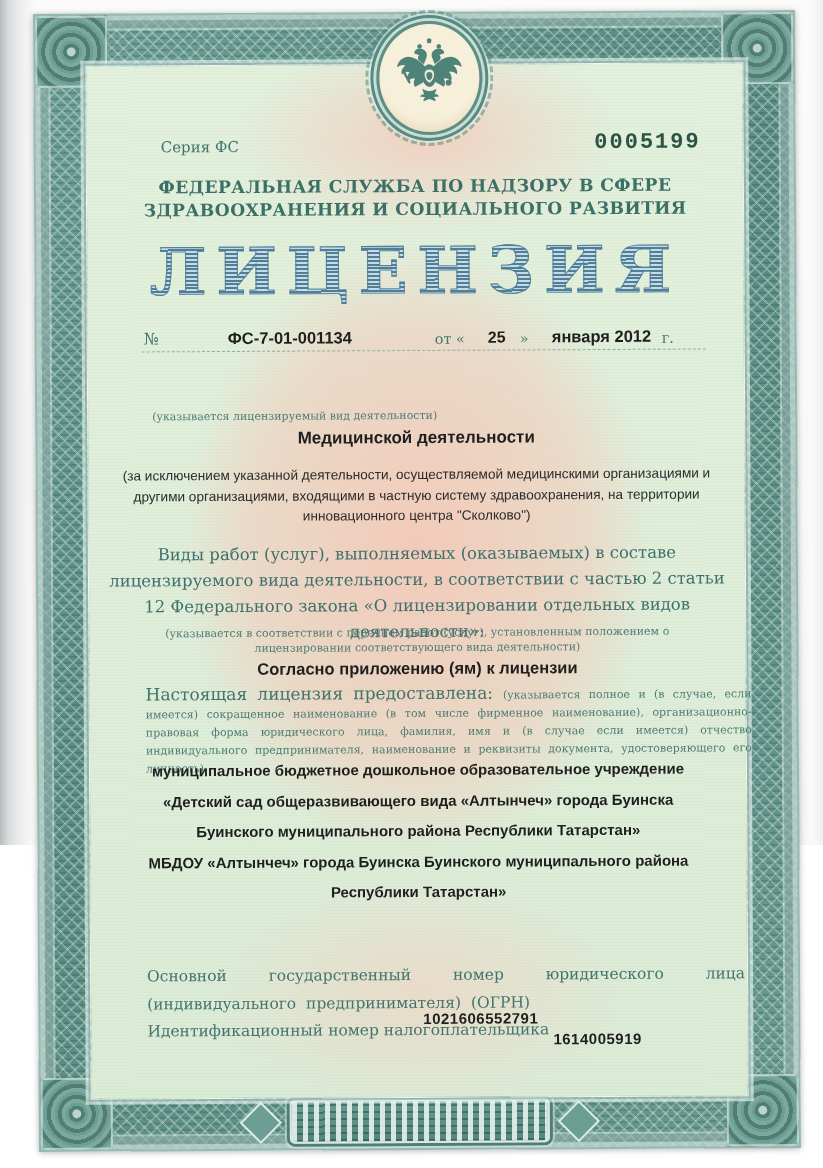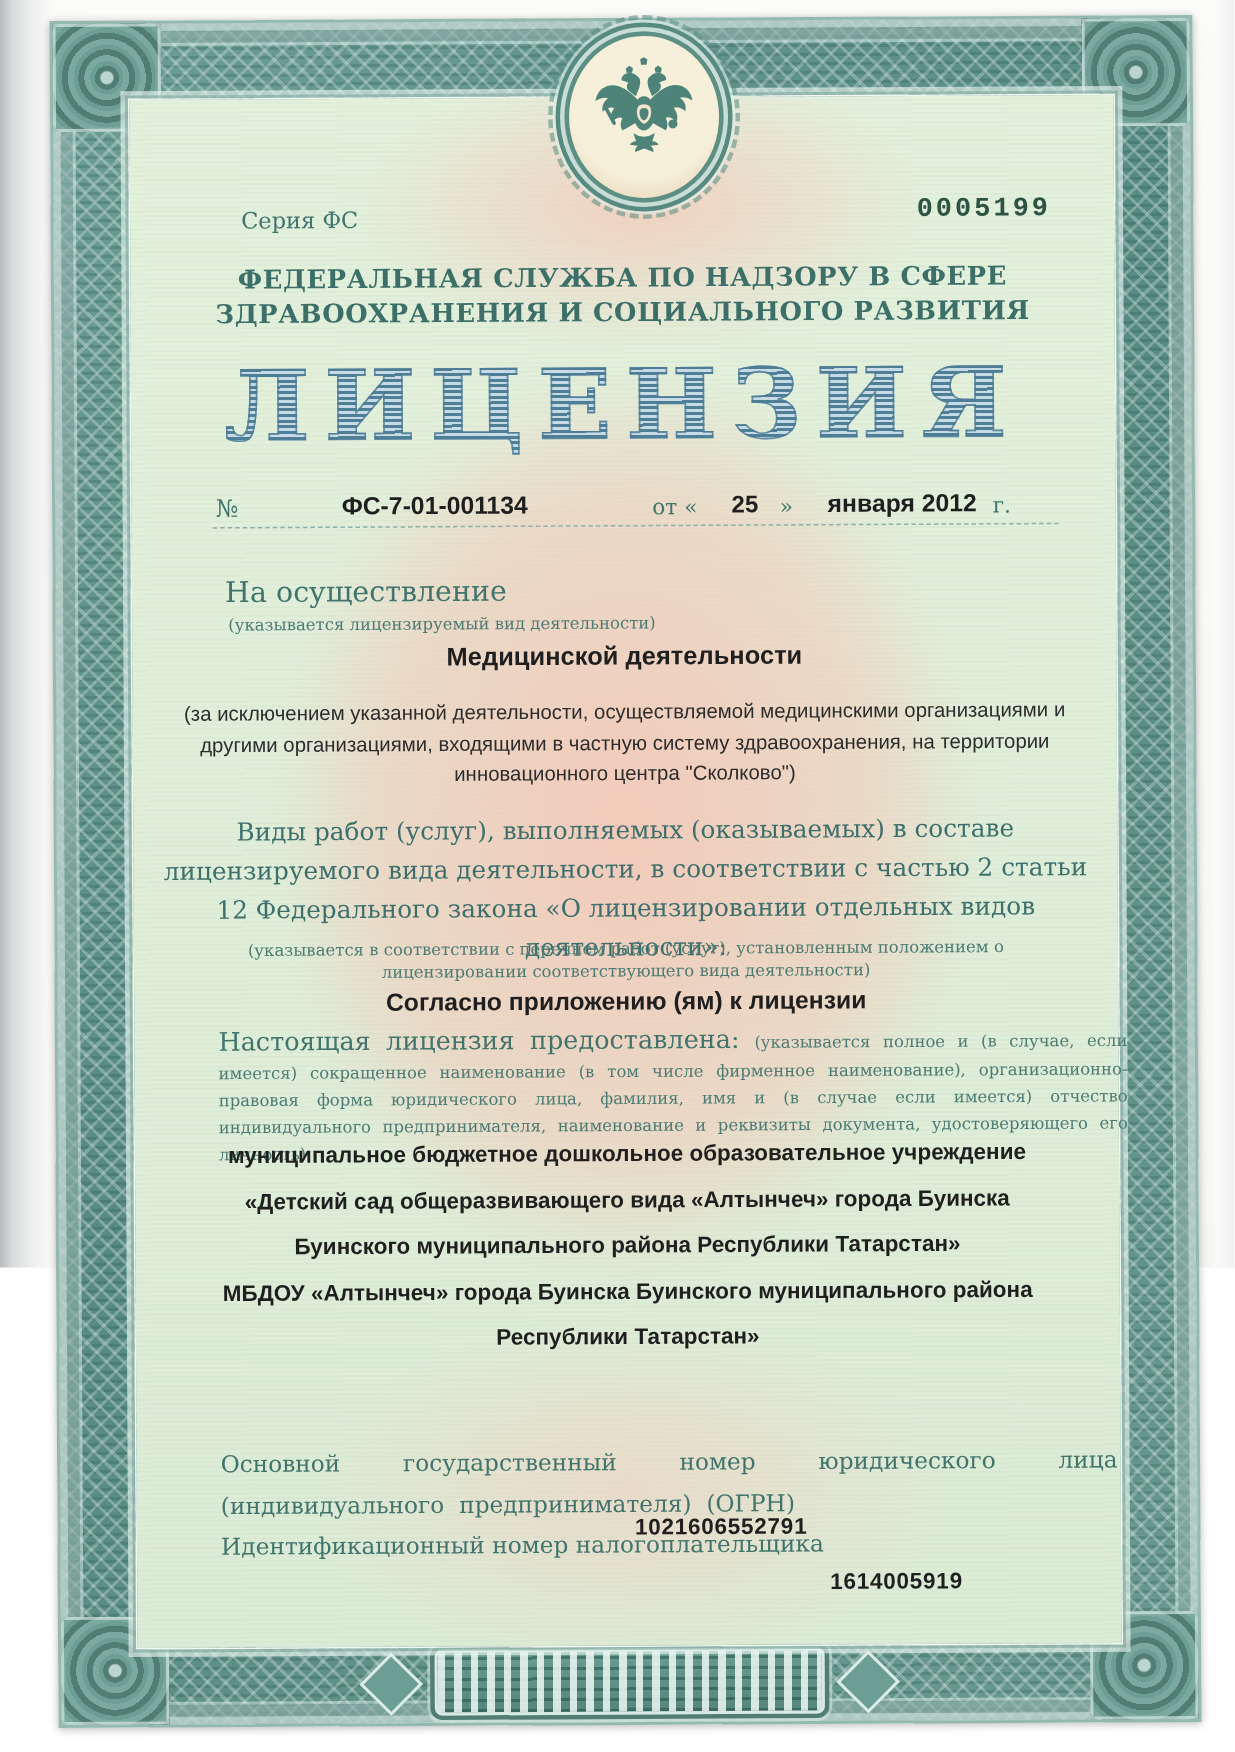--- a/index.html
+++ b/index.html
@@ -54,21 +54,21 @@
     border:1px solid #eff7f1;box-shadow:0 0 0 2px rgba(88,138,128,.4), 0 0 0 5px rgba(232,246,240,.65);}
 
   
   .t-teal{color:#41746d;font-family:"DejaVu Serif",serif;}
   .t-note{color:#4c7b74;font-family:"DejaVu Serif",serif;font-size:11px;line-height:15px;}
   .t-bold{color:#1f1f1f;font-family:"Liberation Sans",sans-serif;font-weight:700;}
   .abs{position:absolute;}
   .ctr{text-align:center;}
 
   .series{left:74px;top:72px;font-size:15px;}
-  .serial{right:42px;top:66px;font-family:"Liberation Mono",monospace;font-weight:700;font-size:18px;letter-spacing:2px;color:#2d5345;}
+  .serial{right:42px;top:66px;font-family:"Liberation Mono",monospace;font-weight:700;font-size:22px;letter-spacing:2px;color:#2d5345;}
   .authority{left:0;right:0;top:110px;font-weight:700;font-size:17.2px;line-height:23px;letter-spacing:.4px;color:#3c6f68;}
   .big-title{left:0;right:0;top:168px;font-family:"DejaVu Serif",serif;font-weight:700;font-size:64px;letter-spacing:10px;
     background:repeating-linear-gradient(180deg,#4f7f97 0 2px,#c6dbe6 2px 3.8px);
     -webkit-background-clip:text;background-clip:text;color:transparent;
     -webkit-text-stroke:1.1px rgba(78,124,148,.85);}
   .num-row{left:54px;top:256px;width:564px;height:29px;border-bottom:1.5px dashed #8fb0a8;}
   .num-row span{position:absolute;bottom:3px;white-space:nowrap;}
   .n-sign{left:2px;font-size:16px;}
   .n-val{left:86px;font-size:16.5px;}
   .n-from{left:293px;font-size:14.5px;}
@@ -90,21 +90,21 @@
   .lic-label{font-size:17px;}
   .lic-note{font-size:11px;}
 
   .org{left:0;right:0;top:690px;font-size:15px;line-height:30.5px;}
 
   .ogrn{left:56px;top:896px;width:598px;}
   .ogrn-label{display:block;font-size:15.5px;line-height:28px;text-align:justify;word-spacing:5px;}
   .ogrn-val{position:absolute;left:276px;top:29px;font-size:15px;letter-spacing:.5px;margin-top:20px;}
   .inn{left:56px;top:955px;width:598px;}
   .inn-label{font-size:15.5px;}
-  .inn-val{position:absolute;left:406px;top:11px;font-size:15px;letter-spacing:.5px;margin-top:16px;}
+  .inn-val{position:absolute;left:406px;top:11px;font-size:15px;letter-spacing:.5px;}
 </style>
 </head>
 <body>
 
 <div class="scan">
   <div class="scan-edge"></div>
   <div class="scan-edge2"></div>
 
   <div class="doc">
     <div class="corner tl"></div>
@@ -128,21 +128,20 @@
       <div class="abs num-row">
         <span class="t-teal n-sign">№</span>
         <span class="t-bold n-val">ФС-7-01-001134</span>
         <span class="t-teal n-from">от «</span>
         <span class="t-bold n-day">25</span>
         <span class="t-teal n-close">»</span>
         <span class="t-bold n-my">января 2012</span>
         <span class="t-teal n-g">г.</span>
       </div>
 
-      <div class="abs t-teal act-head">На осуществление</div>
       <div class="abs t-note act-note">(указывается лицензируемый вид деятельности)</div>
       <div class="abs ctr t-bold act-name">Медицинской деятельности</div>
       <div class="abs ctr act-exc">(за исключением указанной деятельности, осуществляемой медицинскими организациями и другими организациями, входящими в частную систему здравоохранения, на территории инновационного центра "Сколково")</div>
 
       <div class="abs ctr works-intro">Виды работ (услуг), выполняемых (оказываемых) в составе лицензируемого вида деятельности, в соответствии с частью 2 статьи 12 Федерального закона «О лицензировании отдельных видов деятельности»:</div>
       <div class="abs ctr t-note works-note">(указывается в соответствии с перечнем работ (услуг), установленным положением о лицензировании соответствующего вида деятельности)</div>
       <div class="abs ctr t-bold works-val">Согласно приложению (ям) к лицензии</div>
 
       <div class="abs lic-block">
         <span class="t-teal lic-label">Настоящая лицензия предоставлена:</span>

